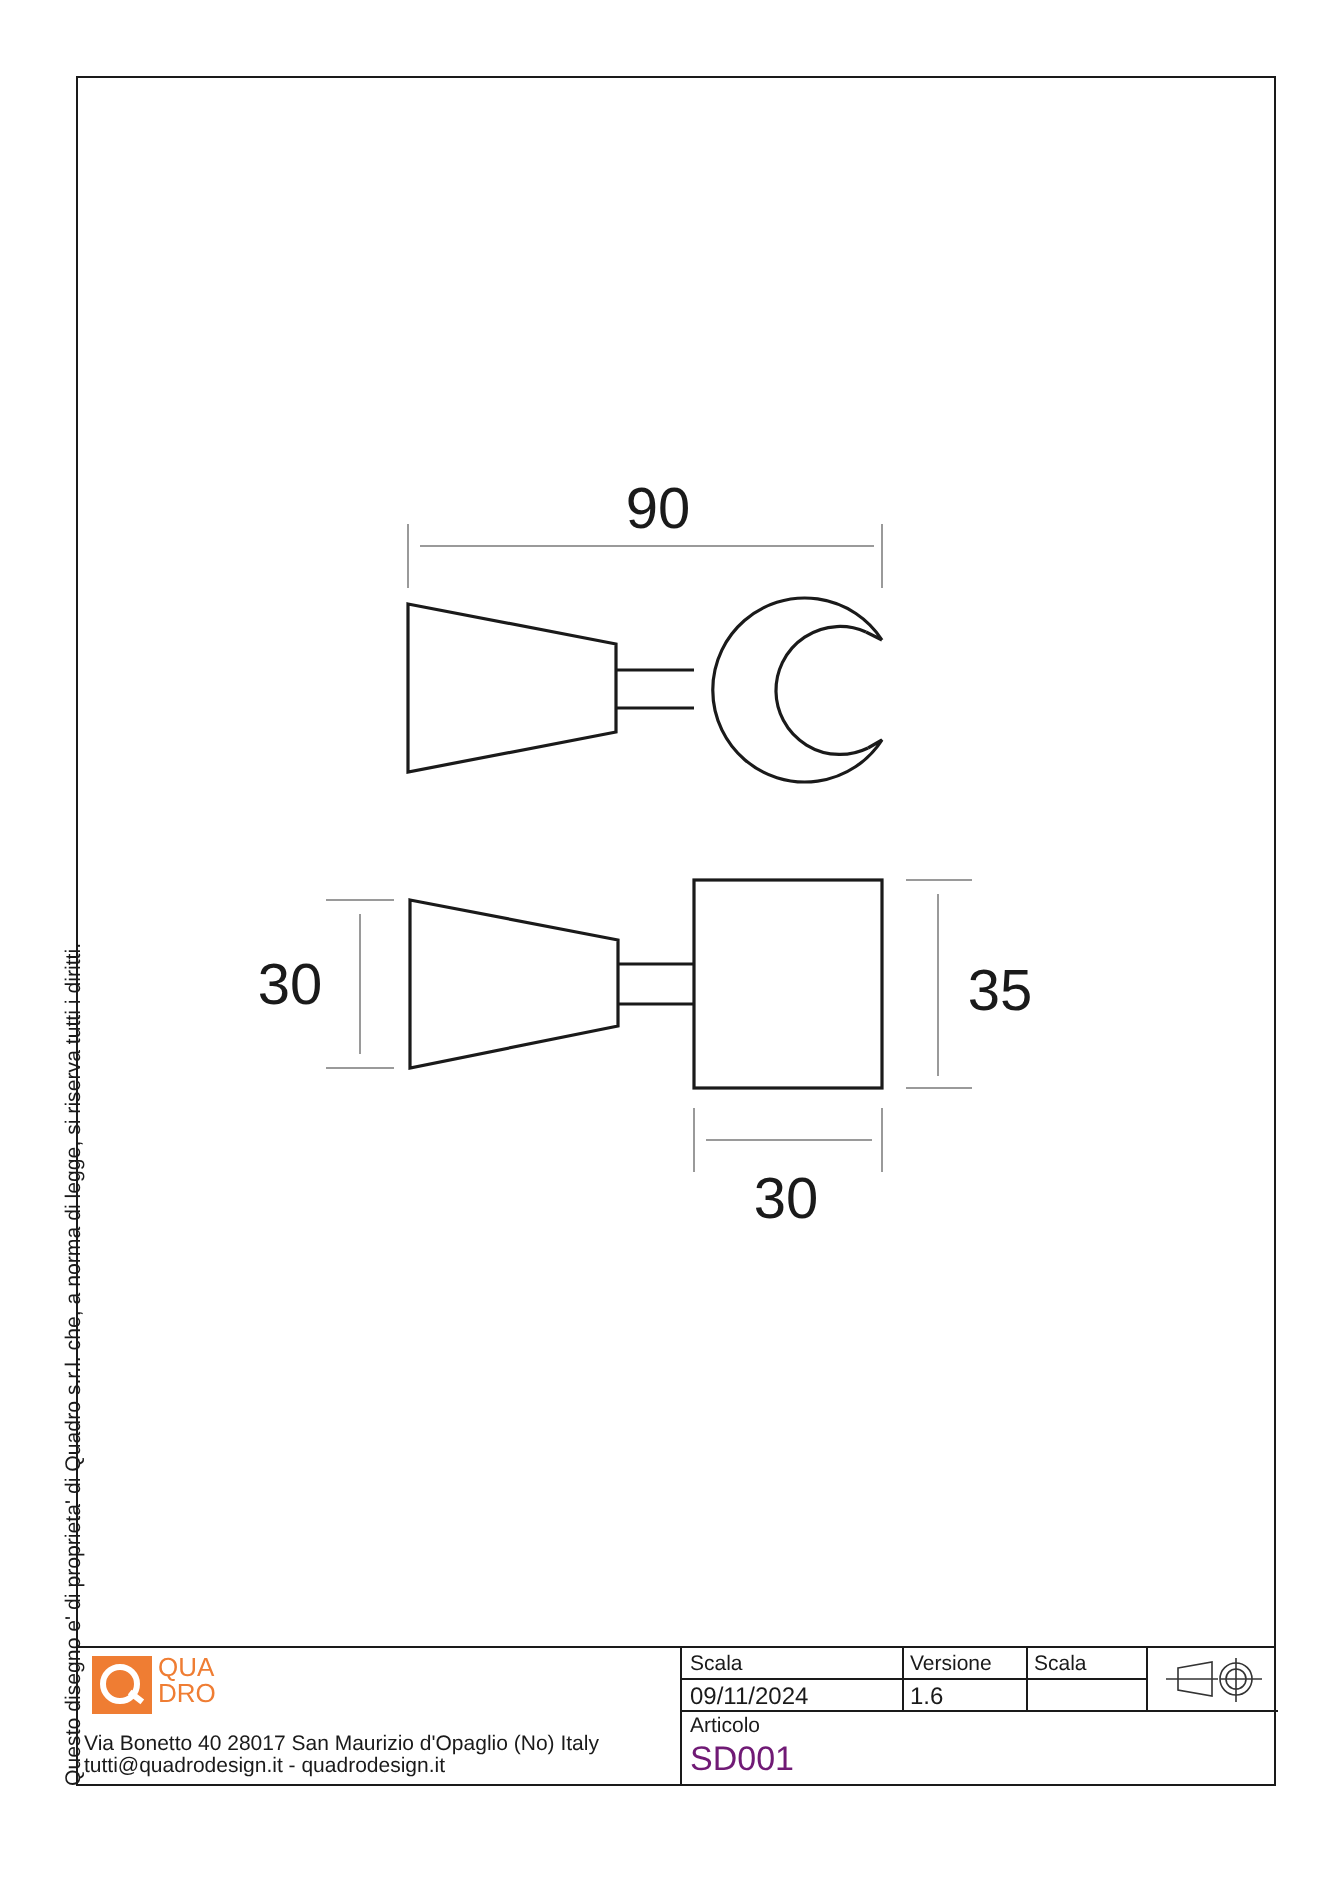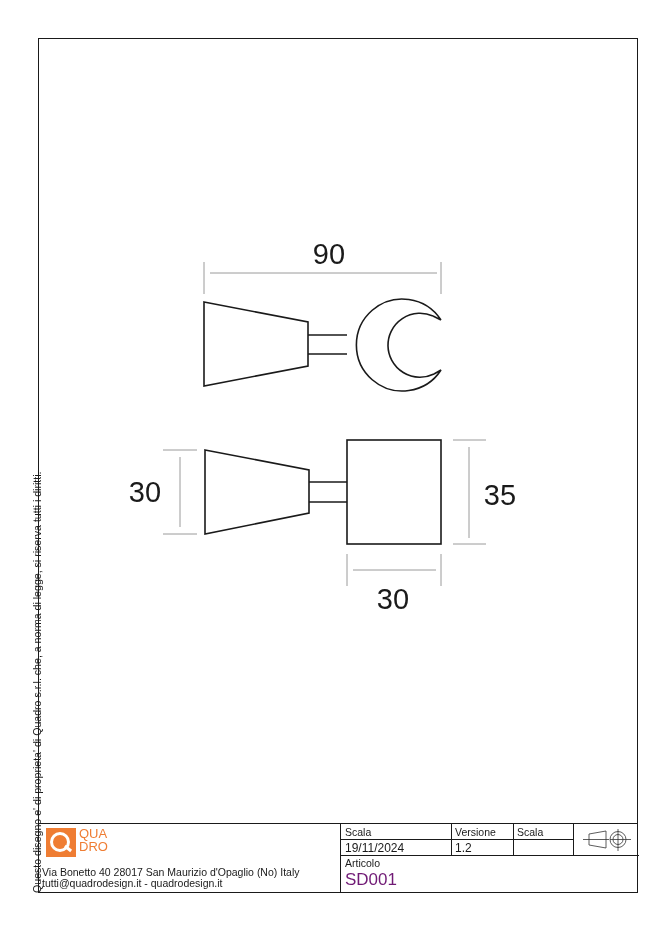--- a/index.html
+++ b/index.html
@@ -87,25 +87,25 @@
 
     <div style="position:absolute;left:0;top:15px;width:232px;border-top:1px solid #1a1a1a;"></div>
     <div style="position:absolute;left:0;top:31px;width:298px;border-top:1.5px solid #1a1a1a;"></div>
 
     <div style="position:absolute;left:110px;top:0;height:31px;border-left:1.5px solid #1a1a1a;"></div>
     <div style="position:absolute;left:172px;top:0;height:31px;border-left:1.5px solid #1a1a1a;"></div>
     <div style="position:absolute;left:232px;top:0;height:31px;border-left:1.5px solid #1a1a1a;"></div>
 
     <div class="cell" style="left:0;top:0;width:110px;height:31px;">
       <span class="tb-label" style="top:2px;">Scala</span>
-      <span class="tb-val" style="top:17px;">19/11/2024</span>
+      <span class="tb-val" style="top:17px;">09/11/2024</span>
     </div>
     <div class="cell" style="left:110px;top:0;width:62px;height:31px;">
       <span class="tb-label" style="top:2px;">Versione</span>
-      <span class="tb-val" style="top:17px;">1.2</span>
+      <span class="tb-val" style="top:17px;">1.6</span>
     </div>
     <div class="cell" style="left:172px;top:0;width:60px;height:31px;">
       <span class="tb-label" style="top:2px;">Scala</span>
       <span class="tb-val" style="top:17px;"></span>
     </div>
     <div class="cell" style="left:232px;top:0;width:66px;height:31px;">
       <svg width="66" height="31">
         <g fill="none" stroke="#333" stroke-width="0.8">
           <polygon points="16,10 33,7 33,24 16,21"></polygon>
           <line x1="10" y1="15.5" x2="36" y2="15.5"></line>

